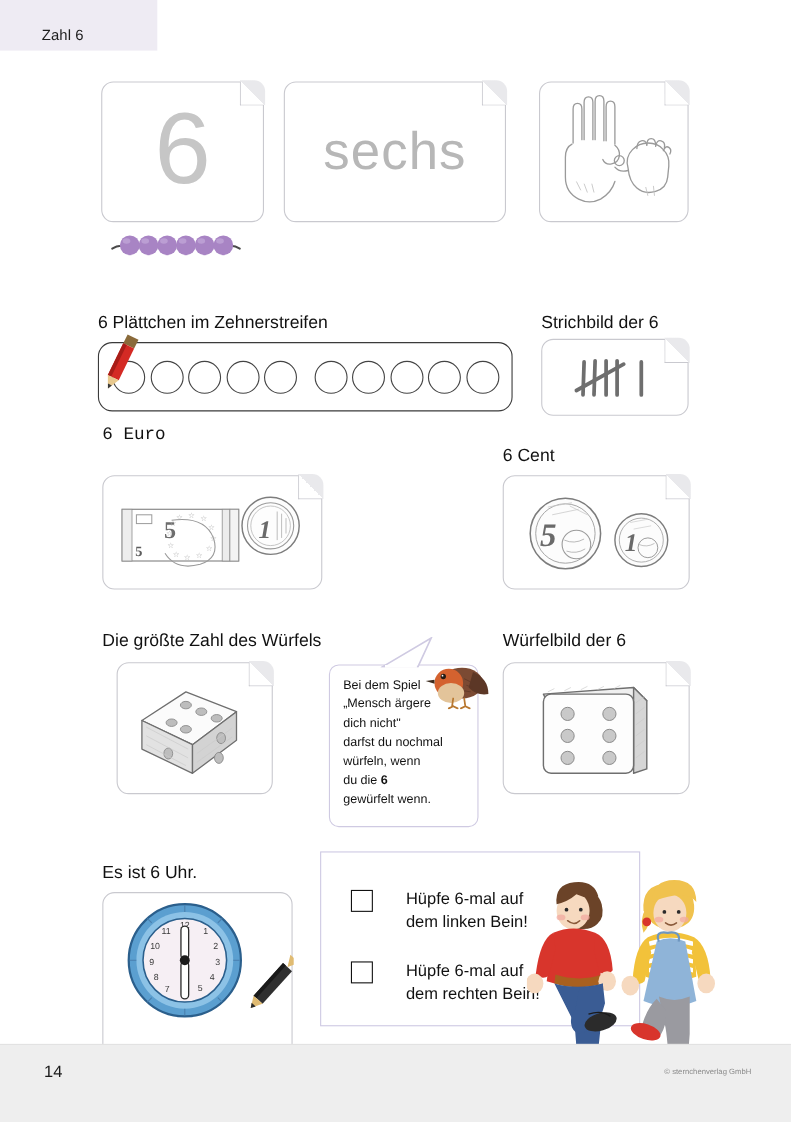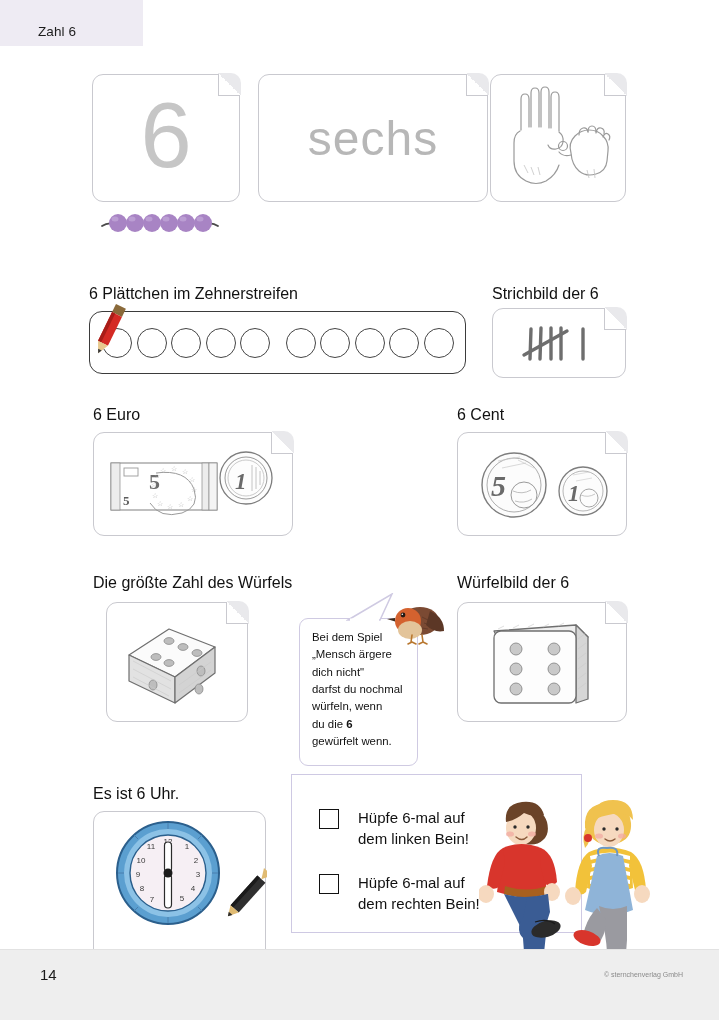--- a/index.html
+++ b/index.html
@@ -59,21 +59,21 @@
     content: "";
     position: absolute;
     right: -1px; top: -1px;
     width: 23px; height: 23px;
     background: linear-gradient(225deg, #e9e9ec 0 50%, transparent 50%);
     border-top-right-radius: 10px;
   }
 
   
   .card-digit   { left: 92px;  top: 28px;  width: 148px; height: 128px; }
-  .card-word    { left: 258px; top: 28px;  width: 230px; height: 128px; }
+  .card-word    { left: 258px; top: 28px;  width: 202px; height: 128px; }
   .card-hands   { left: 490px; top: 28px;  width: 136px; height: 128px; }
 
   .digit-glyph {
     position: absolute; inset: 0;
     display: flex; align-items: center; justify-content: center;
     font-size: 92px;
     font-weight: 400;
     color: #c6c6c6;
     line-height: 1;
     padding-bottom: 6px;
@@ -137,22 +137,22 @@
   .card-euro { left: 93px;  top: 386px; width: 200px; height: 104px; }
   .card-cent { left: 457px; top: 386px; width: 170px; height: 104px; }
 
   
   .card-dice-photo { left: 106px; top: 556px; width: 142px; height: 120px; }
   .card-dice-six   { left: 457px; top: 556px; width: 170px; height: 120px; }
 
   
   .bubble {
     position: absolute;
-    left: 299px; top: 572px;
-    width: 119px; height: 148px;
+    left: 299px; top: 558px;
+    width: 136px; height: 148px;
     background: #fff;
     border: 1.5px solid #cfcae2;
     border-radius: 9px;
     padding: 10px 11px 8px 12px;
     font-size: 11.4px;
     line-height: 1.52;
     color: #111;
   }
   .bubble .tail {
     position: absolute;
@@ -173,21 +173,21 @@
   .taskbox {
     position: absolute;
     left: 291px; top: 728px;
     width: 291px; height: 159px;
     border: 1.6px solid #cec9e3;
     background: #fff;
   }
   .task-row {
     position: absolute;
     display: flex;
-    gap: 19px;
+    gap: 30px;
   }
   .task-row.r1 { left: 27px; top: 32px; }
   .task-row.r2 { left: 27px; top: 97px; }
   .checkbox {
     width: 20px; height: 20px;
     border: 1.6px solid #111;
     background: #fff;
     flex: none;
     margin-top: 2px;
   }
@@ -328,21 +328,21 @@
         <line x1="38" y1="20" x2="37" y2="50"></line>
         <line x1="48" y1="19" x2="47" y2="50"></line>
         <line x1="58" y1="19" x2="58" y2="50"></line>
         <line x1="68" y1="19" x2="68" y2="50"></line>
         <line x1="31" y1="46" x2="74" y2="22"></line>
         <line x1="90" y1="20" x2="90" y2="50"></line>
       </g>
     </svg>
   </div>
 
-  <div class="lbl" style="left:93px; top:360px;">6 Euro</div>
+  <div class="lbl" style="left:93px; top:340px;font-family:Liberation Mono, monospace;">6 Euro</div>
   <div class="lbl" style="left:457px; top:360px;">6 Cent</div>
 
   <div class="card card-euro">
     <div class="fold"></div>
     <svg viewBox="0 0 200 104" width="200" height="104">
 
       <g>
         <rect x="17" y="30" width="106" height="47" fill="#fff" stroke="#8b8b8b" stroke-width="1.1"></rect>
         <rect x="17" y="30" width="9" height="47" fill="#ededed" stroke="#8b8b8b" stroke-width=".7"></rect>
         <rect x="108" y="30" width="7" height="47" fill="#ededed" stroke="#8b8b8b" stroke-width=".7"></rect>

